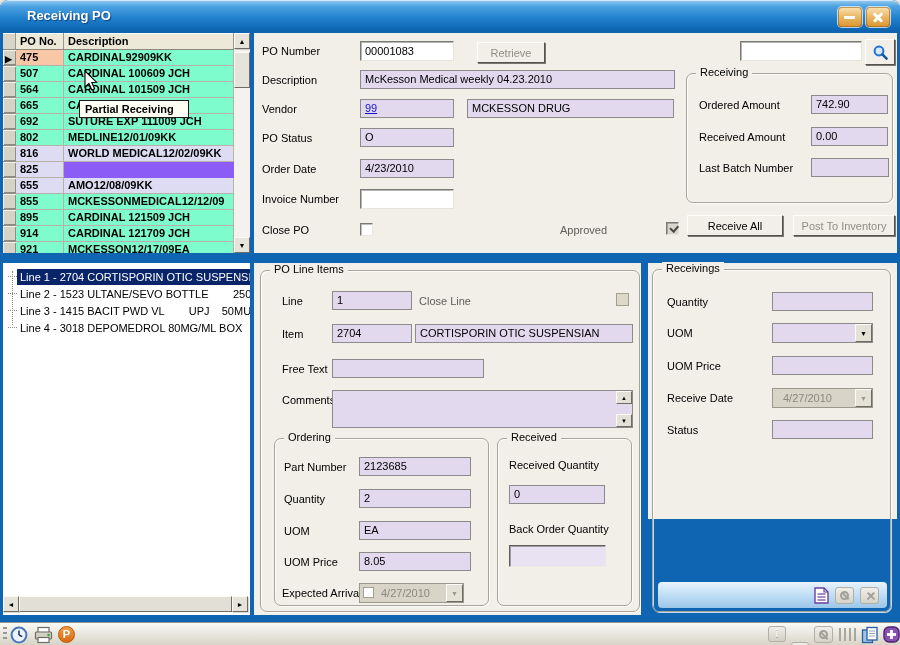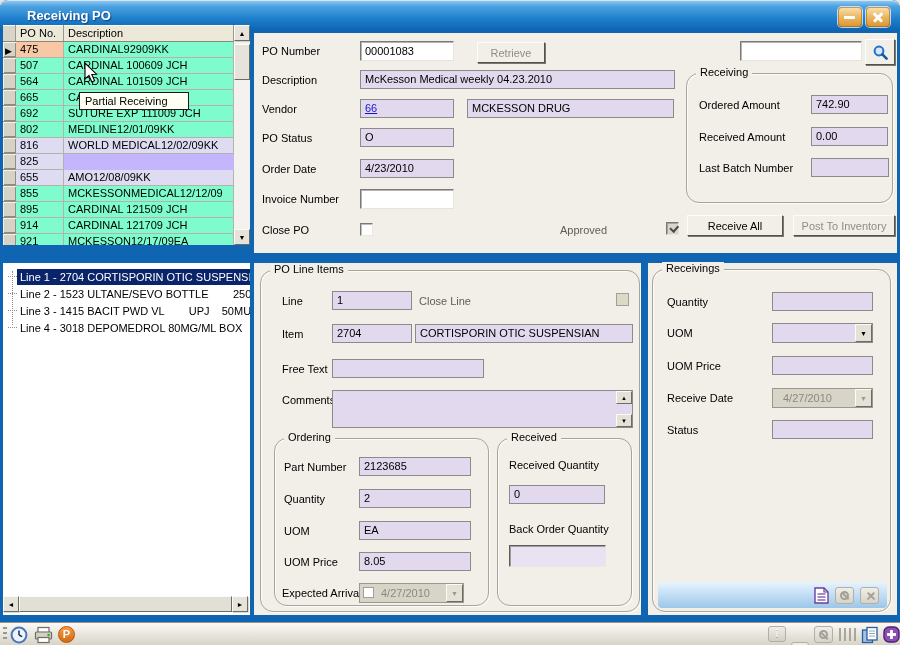--- a/index.html
+++ b/index.html
@@ -17,21 +17,21 @@
     background:linear-gradient(180deg,#fbe3b2,#eab664 50%,#d9962f);
     box-shadow:0 0 0 1px rgba(255,255,255,.7), inset 0 0 0 1px rgba(150,90,20,.55);}
   .winbtn.min{left:838px}.winbtn.close{left:866px}
   .glyph-bar{position:absolute;left:6px;top:9px;width:11px;height:3px;background:#fff;border-radius:1px;}
   .glyph-x1,.glyph-x2{position:absolute;left:6px;top:8.5px;width:12px;height:2.6px;background:#fff;border-radius:1px;}
   .glyph-x1{transform:rotate(45deg);} .glyph-x2{transform:rotate(-45deg);}
 
   .panel{position:absolute;background:#f1efe8;}
 
   
-  #grid-panel{left:3px;top:25px;width:247px;height:220px;background:#c4b5fd;overflow:hidden;}
+  #grid-panel{left:3px;top:33px;width:247px;height:220px;background:#8b5cf6;overflow:hidden;font-weight:bold;}
   .grid-header{display:flex;height:17px;width:231px;background:#ece9d8;border-bottom:1px solid #8a877c;}
   .hcell{font-size:11px;line-height:16px;padding-left:4px;border-right:1px solid #9a978c;
     box-shadow:inset 0 1px 0 #fbfaf4;white-space:pre;overflow:hidden;}
   .hcell.sel{width:13px;padding:0;background:#d9d5c9;}
   .hcell.po{width:48px}.hcell.desc{flex:1}
   .grid-row{display:flex;height:16px;width:231px;}
   .cell{font-size:11px;line-height:15px;padding-left:4px;border-right:1px solid #b6b2a8;
     border-bottom:1px solid #b6b2a8;white-space:pre;overflow:hidden;}
   .cell.sel{width:13px;padding:0;background:#d6d2c6;position:relative;
     box-shadow:inset 1px 1px 0 #f4f2ec, inset -1px -1px 0 #8f8c82;border:none;border-bottom:1px solid #8f8c82;}
@@ -53,21 +53,21 @@
   .lbl{position:absolute;font-size:11px;color:#000;white-space:pre;}
   .lbl.dim{color:#5f5d57;}
   .ffield{position:absolute;background:#e2d9ee;border:1px solid #8b8b8b;height:19px;
     font-size:11px;line-height:17px;padding-left:4px;white-space:pre;overflow:hidden;}
   .wfield{position:absolute;background:#fff;height:20px;font-size:11px;padding:2px 4px;
     border:1px solid;border-color:#7a7a74 #e6e4dc #e6e4dc #7a7a74;box-shadow:inset 1px 1px 0 rgba(90,90,86,.45);outline:none;}
   .btn{position:absolute;background:#f1efe7;font-size:11px;color:#000;text-align:center;
     border:1px solid;border-color:#fdfcf8 #55524a #55524a #fdfcf8;box-shadow:1px 1px 0 rgba(0,0,0,.5);
     display:flex;align-items:center;justify-content:center;}
   .btn.gray{color:#8f8d86;}
-  .gb{position:absolute;border:1px solid #a7a49a;border-radius:13px;
+  .gb{position:absolute;border:1px solid #a7a49a;border-radius:7px;
     box-shadow:inset 1px 1px 0 rgba(255,255,255,.75), 1px 1px 0 rgba(255,255,255,.75);}
   .gb>.legend{position:absolute;top:-8px;left:9px;background:#f1efe8;padding:0 4px;font-size:11px;white-space:pre;}
   .cb{position:absolute;width:13px;height:13px;background:#fff;
     border:1px solid;border-color:#7a7a74 #e8e6de #e8e6de #7a7a74;box-shadow:inset 1px 1px 0 rgba(90,90,86,.4);}
   .cb.checked{background:#d8d5cc;}
   .cb.checked::after{content:"";position:absolute;left:2.5px;top:1.5px;width:6px;height:3.5px;
     border-left:2px solid #4c4a45;border-bottom:2px solid #4c4a45;transform:rotate(-48deg);}
   .cb.flat{background:#ddd9c8;border:1px solid #a3a091;box-shadow:none;}
 
   
@@ -78,21 +78,21 @@
   .tlabel{padding:0 3px;}
   .tree-item.selected .tlabel{background:#0a246a;color:#fff;flex:1;}
   .vdots{position:absolute;left:9px;top:8px;height:54px;border-left:1px dotted #8a8a8a;}
   .hscroll{position:absolute;left:0;bottom:3px;width:245px;height:16px;background:#f3f2ef;}
   .hthumb{position:absolute;left:16px;top:0;width:213px;height:16px;background:#e2dfd6;
     border:1px solid;border-color:#fcfbf6 #6e6b62 #6e6b62 #fcfbf6;}
 
   
   #lineitems-panel{left:254px;top:263px;width:387px;height:352px;}
   
-  #receivings-panel{left:648px;top:263px;width:249px;height:352px;padding-left:46px;}
+  #receivings-panel{left:648px;top:263px;width:249px;height:256px;padding-left:46px;}
   .combo{position:absolute;height:20px;background:#e2d9ee;border:1px solid #8b8b8b;}
   .combo .val{position:absolute;left:4px;top:1px;font-size:11px;line-height:17px;white-space:pre;}
   .dropbtn{position:absolute;right:0;top:0;bottom:0;width:17px;background:#e4e1d6;color:#000;
     border:1px solid;border-color:#fcfbf6 #6e6b62 #6e6b62 #fcfbf6;
     display:flex;align-items:center;justify-content:center;font-size:7px;}
   .combo.disabled{background:#d8d4c8;border-color:#9a978c;}
   .combo.disabled .val{color:#8b897f;text-align:center;}
   .combo.disabled .dropbtn{color:#9a978c;}
   .sunkfield{position:absolute;background:#e9e2f2;height:22px;
     border:1px solid;border-color:#5f5d57 #eae8e0 #eae8e0 #5f5d57;box-shadow:inset 1px 1px 0 rgba(70,70,66,.45);}
@@ -233,21 +233,21 @@
       <svg width="17" height="17" viewBox="0 0 17 17">
         <circle cx="7" cy="7" r="4.4" fill="#d5e7f8" stroke="#1d6fd1" stroke-width="2"></circle>
         <line x1="10.4" y1="10.4" x2="14.6" y2="14.6" stroke="#15589f" stroke-width="2.6" stroke-linecap="round"></line>
       </svg>
     </div>
 
     <span class="lbl" style="left:8px;top:41px">Description</span>
     <div class="ffield" style="left:106px;top:37px;width:315px">McKesson Medical weekly 04.23.2010</div>
 
     <span class="lbl" style="left:8px;top:70px">Vendor</span>
-    <div class="ffield" style="left:106px;top:66px;width:94px"><a style="color:#1414d2;text-decoration:underline">66</a></div>
+    <div class="ffield" style="left:106px;top:66px;width:94px"><a style="color:#1414d2;text-decoration:underline">99</a></div>
     <div class="ffield" style="left:213px;top:66px;width:207px">MCKESSON DRUG</div>
 
     <span class="lbl" style="left:8px;top:99px">PO Status</span>
     <div class="ffield" style="left:106px;top:95px;width:94px">O</div>
 
     <span class="lbl" style="left:8px;top:130px">Order Date</span>
     <div class="ffield" style="left:106px;top:126px;width:94px">4/23/2010</div>
 
     <span class="lbl" style="left:8px;top:160px">Invoice Number</span>
     <input class="wfield" style="left: 106px; top: 156px; width: 94px;" value="">

